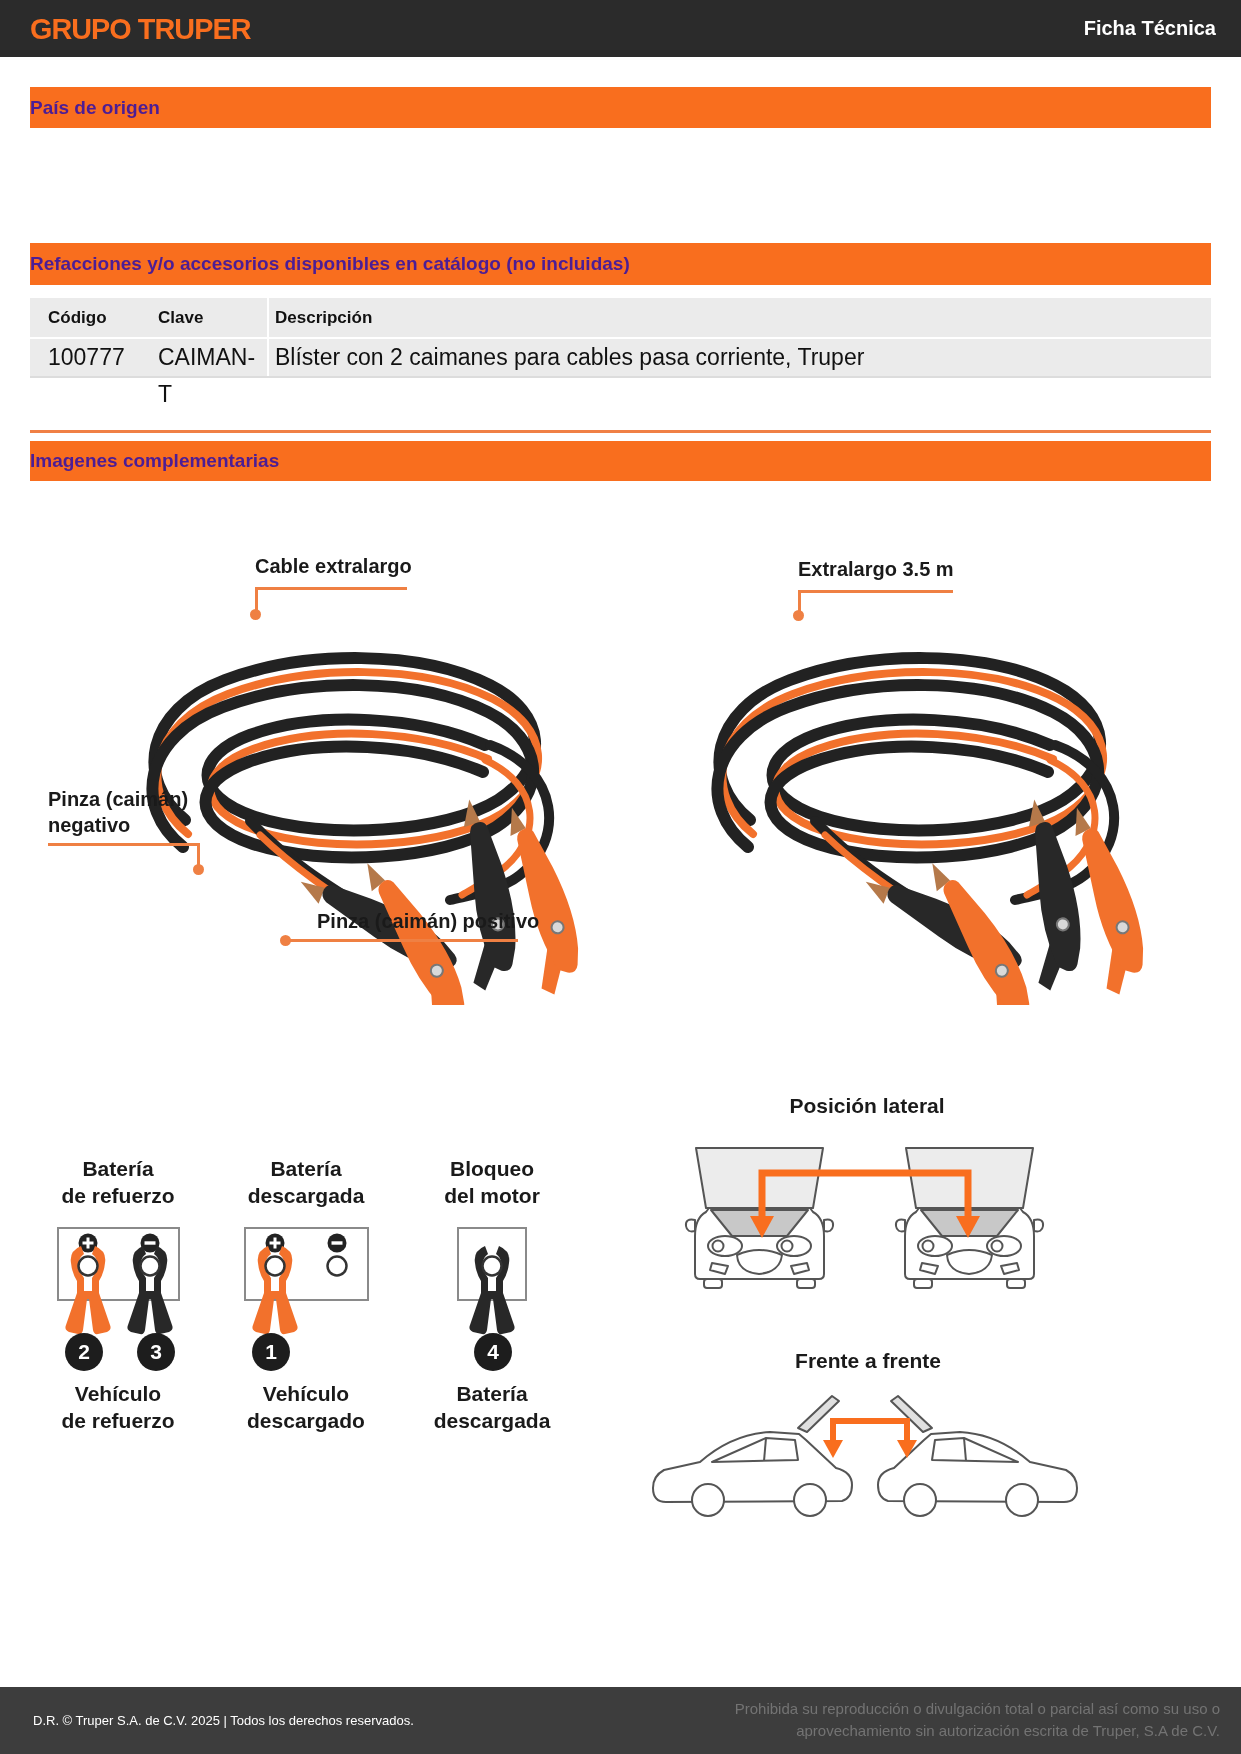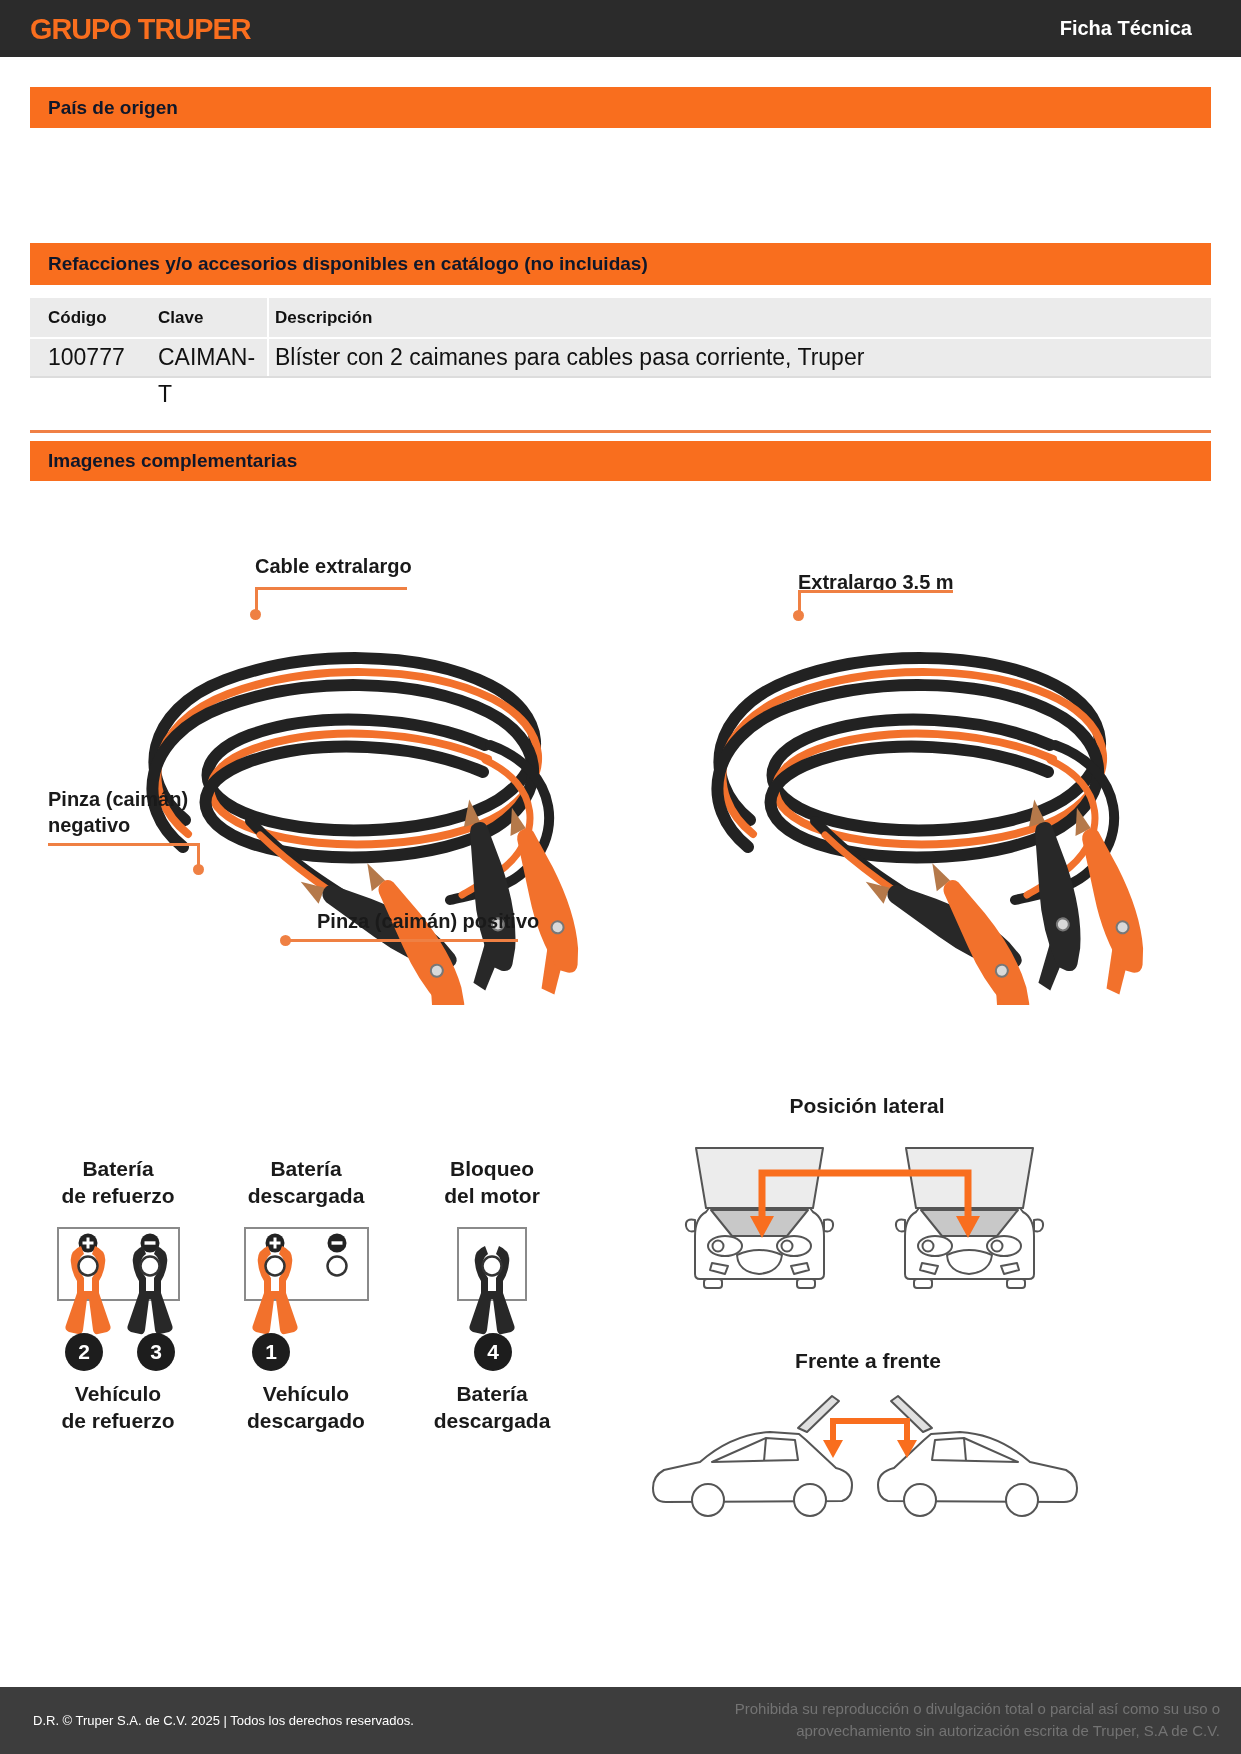--- a/index.html
+++ b/index.html
@@ -4,28 +4,28 @@
 <style>
   html,body{margin:0;padding:0;background:#fff;}
   .page{position:relative;width:1241px;height:1754px;background:#fff;overflow:hidden;
         font-family:"Liberation Sans",sans-serif;color:#111;}
   .abs{position:absolute;}
 
   
   .topbar{left:0;top:0;width:1241px;height:57px;background:#2B2B2B;}
   .logo{left:30px;top:0;height:57px;line-height:57px;color:#F96E1E;font-size:30px;
         font-weight:800;letter-spacing:-1px;transform:scaleX(.96);transform-origin:left;}
-  .doclabel{right:49px;top:0;height:57px;line-height:57px;color:#fff;font-size:20px;font-weight:600;}
+  .doclabel{right:25px;top:0;height:57px;line-height:57px;color:#fff;font-size:20px;font-weight:600;}
   .footbar{left:0;top:1687px;width:1241px;height:67px;background:#3D3D3D;color:#fff;}
   .foot-left{left:33px;top:1687px;height:67px;line-height:67px;color:#fff;font-size:13px;}
   .foot-right{right:21px;top:1698px;width:640px;color:#737373;font-size:15px;line-height:22px;text-align:right;}
 
   
-  .secbar{left:30px;width:1181px;height:41px;background:#F96E1E;color:#0f172a;
-          font-size:19px;font-weight:bold;line-height:41px;padding-left:18px;box-sizing:border-box;}
+  .secbar{left:30px;width:1181px;height:41px;background:#F96E1E;color:#4c1d95;
+          font-size:19px;font-weight:bold;line-height:41px;box-sizing:border-box;}
   .thinline{left:30px;top:430px;width:1181px;height:3px;background:#F08045;}
 
   
   .graybar{left:30px;top:140px;width:1181px;height:40px;background:#EBEBEB;
            font-size:17px;font-weight:bold;line-height:40px;padding-left:18px;box-sizing:border-box;}
 
   
   .tbl{left:30px;top:298px;width:1181px;background:#EBEBEB;border-bottom:2px solid #DCDCDC;box-sizing:border-box;}
   .tbl .row{display:flex;}
   .tbl .hrow{height:39px;line-height:39px;font-weight:bold;font-size:17px;border-bottom:2px solid #fff;}
@@ -142,21 +142,21 @@
 
   <svg class="abs" style="left:655px;top:595px;" width="500" height="410" viewBox="0 0 500 410">
     <use href="#cableart"></use>
   </svg>
 
   <div class="abs callout" style="left:255px;top:553px;">Cable extralargo</div>
   <div class="abs lead-h" style="left:255px;top:587px;width:152px;"></div>
   <div class="abs lead-v" style="left:255px;top:587px;height:24px;"></div>
   <div class="abs lead-dot" style="left:250px;top:609px;"></div>
 
-  <div class="abs callout" style="left:798px;top:556px;margin-top:13px;">Extralargo 3.5 m</div>
+  <div class="abs callout" style="left:798px;top:556px;">Extralargo 3.5 m</div>
   <div class="abs lead-h" style="left:798px;top:590px;width:155px;"></div>
   <div class="abs lead-v" style="left:798px;top:590px;height:22px;"></div>
   <div class="abs lead-dot" style="left:793px;top:610px;"></div>
 
   <div class="abs callout" style="left:48px;top:786px;">
     <div>Pinza (caimán)</div>
     <div>negativo</div>
   </div>
   <div class="abs lead-h" style="left:48px;top:843px;width:152px;"></div>
   <div class="abs lead-v" style="left:197px;top:843px;height:24px;"></div>

